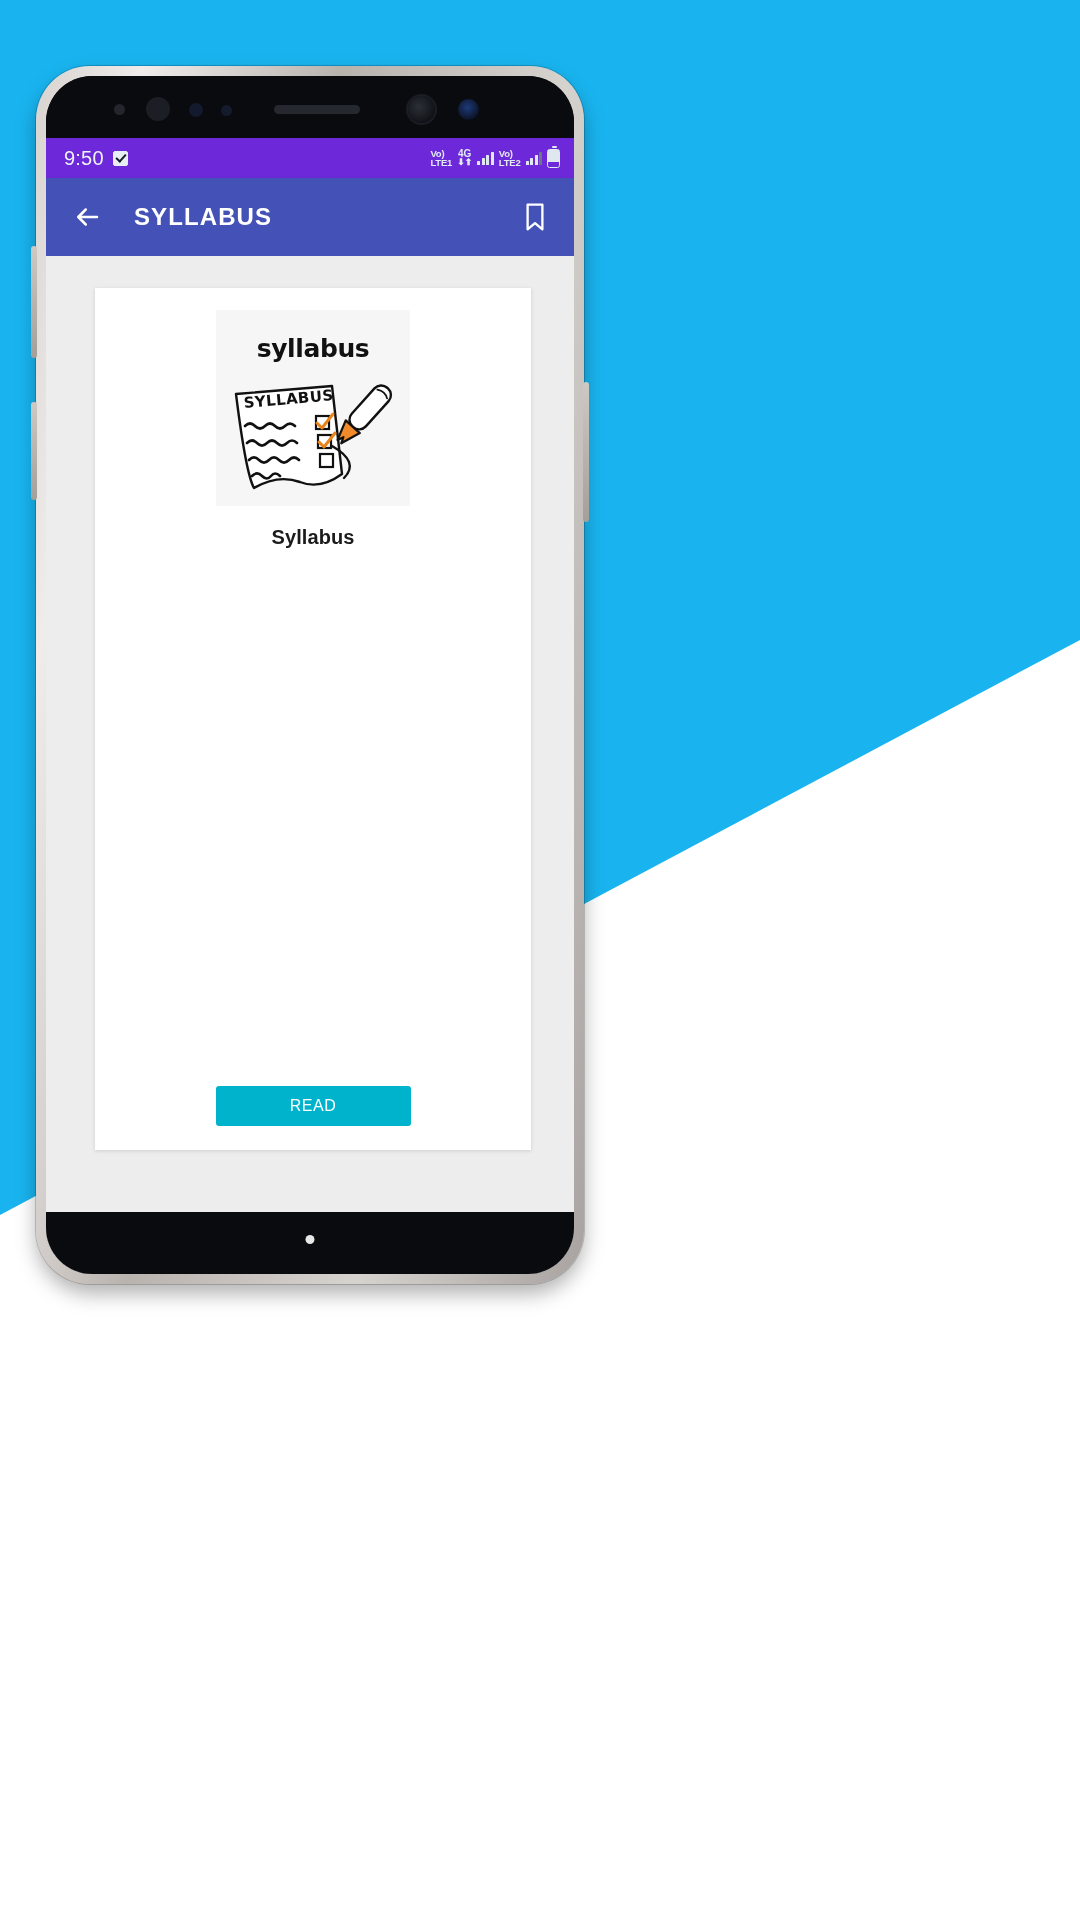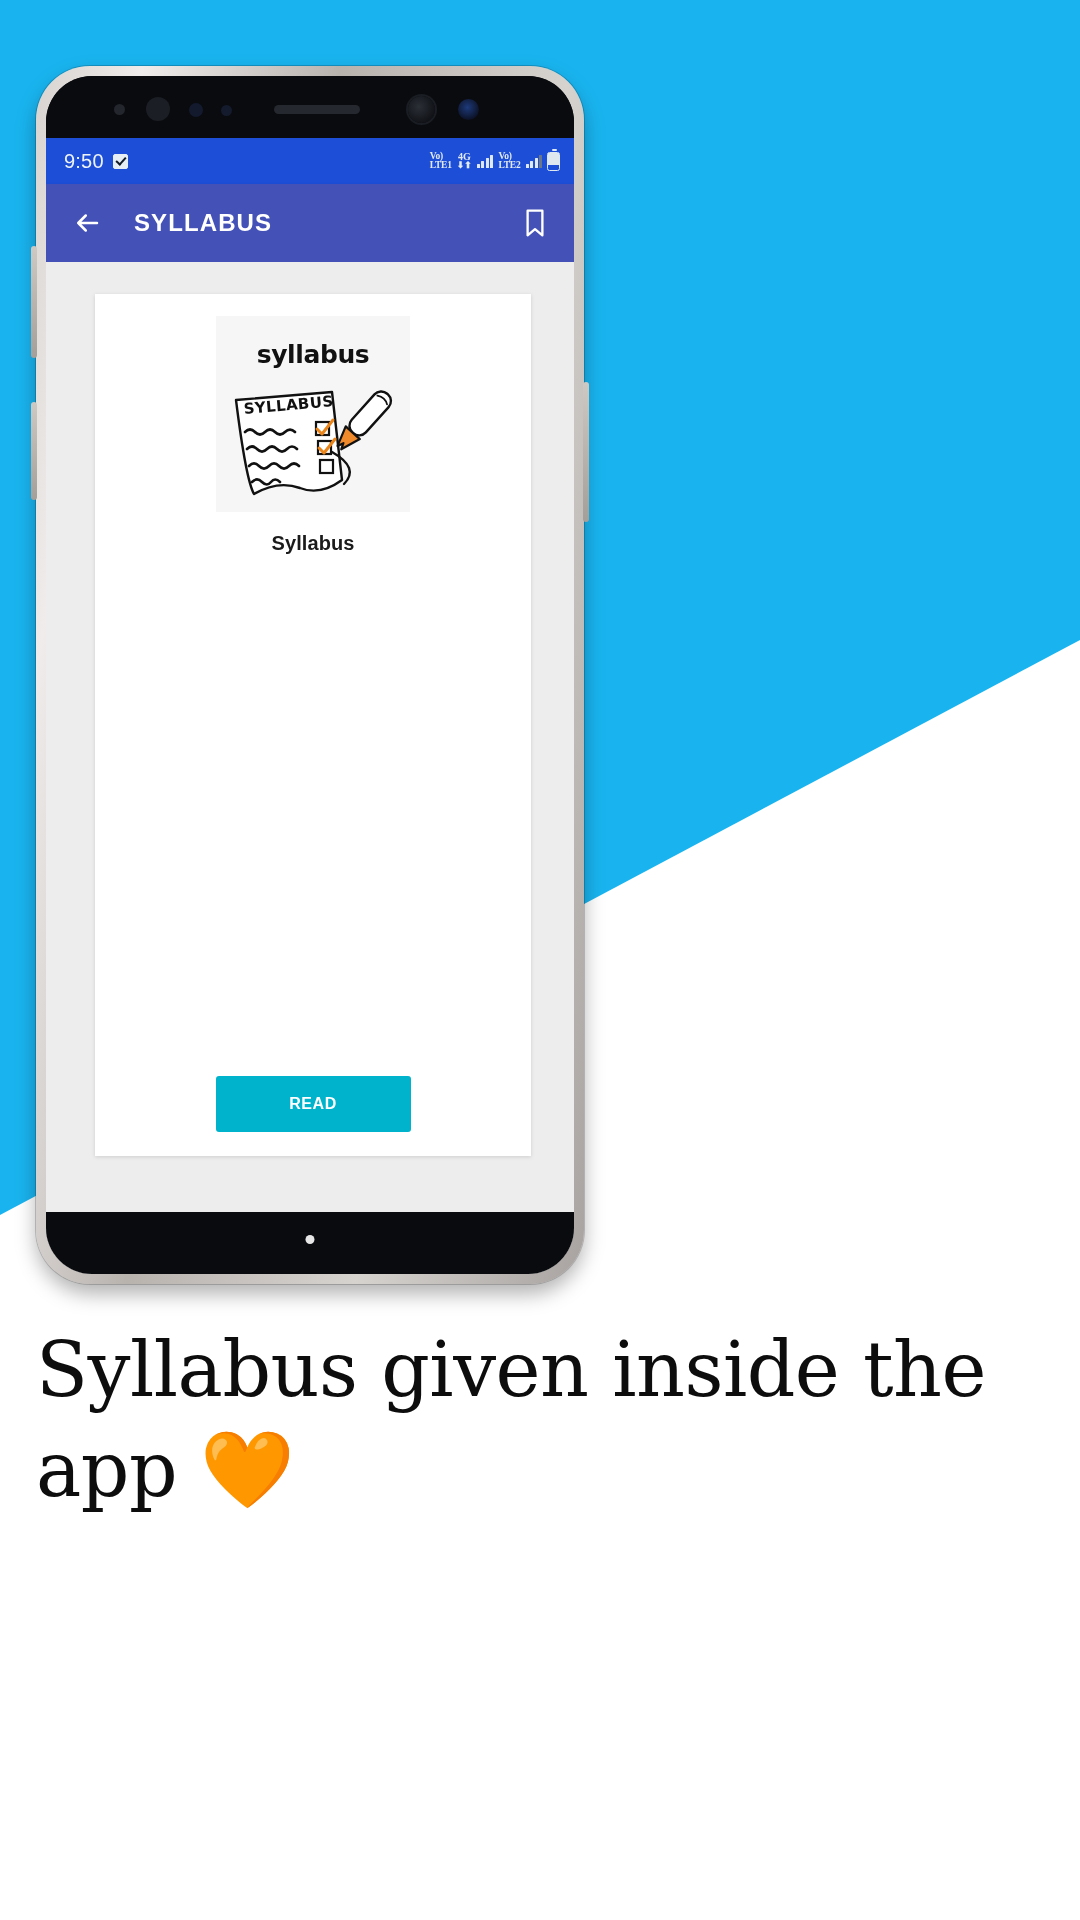--- a/index.html
+++ b/index.html
@@ -126,34 +126,33 @@
     top: 62px;
     width: 528px;
     height: 1136px;
     background: #ededed;
   }
 
   
   #status-bar {
     position: relative;
     width: 528px;
-    height: 46px;
-    background: #1d4ed8;
+    height: 40px;
+    background: #6d28d9;
     display: flex;
     padding: 0 14px 0 18px;
     color: #e7eef4;
   }
   #status-left { display: flex; align-items: center; gap: 9px; }
   #status-time { font-size: 20px; font-weight: 400; letter-spacing: 0.2px; color:#eef3f7; }
   #status-right {
     margin-left: auto;
     display: flex;
     align-items: center;
     gap: 5px;
-    font-family: Liberation Serif, serif;
   }
   .dual-stack {
     display: flex;
     flex-direction: column;
     line-height: 9px;
     font-size: 9.5px;
     font-weight: bold;
     color: #e2eaf1;
     letter-spacing: -0.2px;
   }
@@ -298,24 +297,24 @@
     left: 0; right: 0;
     bottom: 24px;
     display: flex;
     justify-content: center;
     gap: 13px;
   }
   .action-btn {
     border: none;
     color: #ffffff;
     font-size: 16px;
-    font-weight: bold;
+    font-weight: normal;
     letter-spacing: 0.55px;
     border-radius: 3px;
-    height: 56px;
+    height: 40px;
     cursor: pointer;
     font-family: "Liberation Sans", sans-serif;
   }
   #read-button { background: #00b3cd; width: 195px; }
   #continue-button { background: #efa62e; width: 200px; }
   #home-dot {
     position: absolute;
     left: 50%;
     transform: translateX(-50%);
     bottom: 30px;
@@ -472,20 +471,14 @@
 
           <div id="nav-area">
             <div id="home-dot"></div>
           </div>
 
         </div>
       </div>
     </div>
   </div>
 
-  <div id="caption">
-    <div>Syllabus given inside the</div>
-    <div>
-      <span>app </span><span class="heart">🧡</span>
-    </div>
-  </div>
 
 </div>
 
 </body></html>

